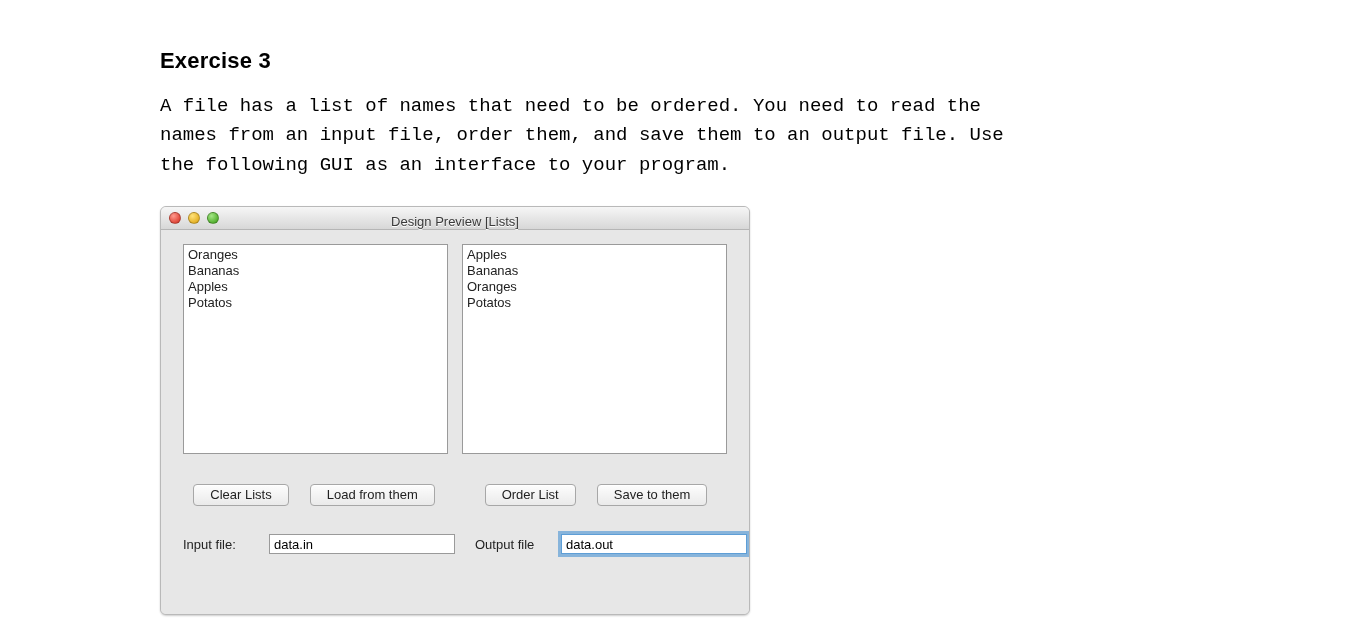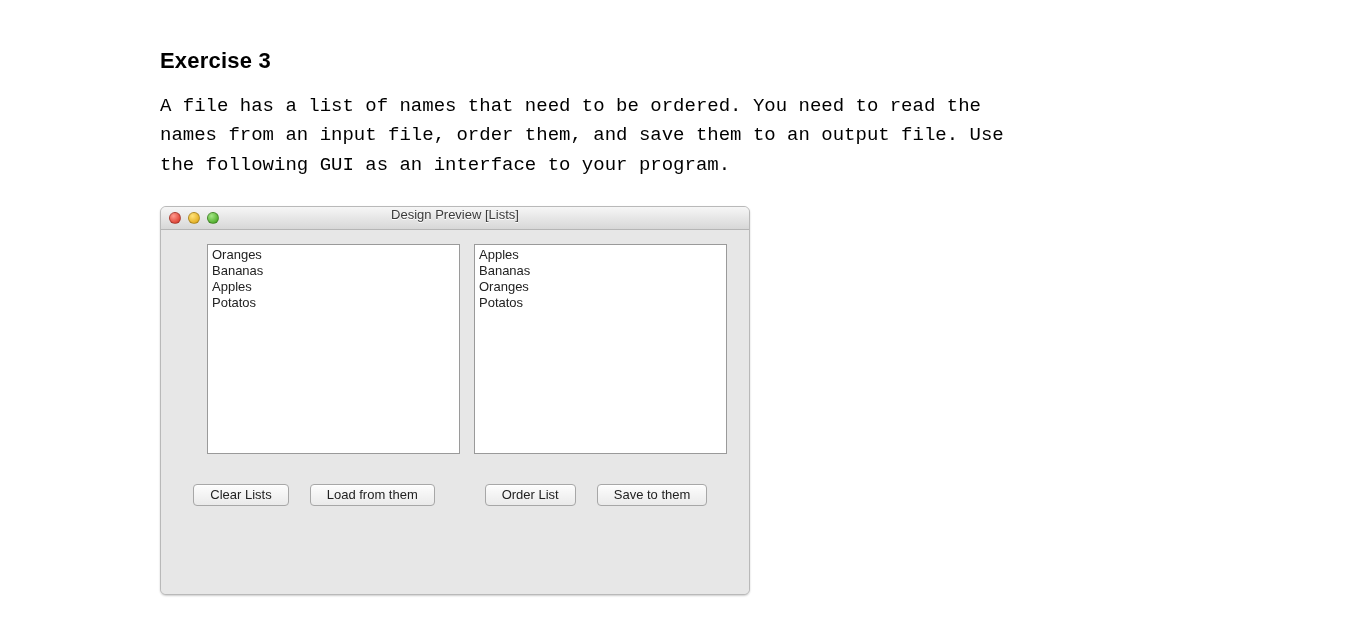--- a/index.html
+++ b/index.html
@@ -34,21 +34,21 @@
     width: 588px;
     border: 1px solid #b9b9b9;
     border-radius: 6px;
     background: #e7e7e7;
     box-shadow: 0 1px 2px rgba(0,0,0,0.2);
     overflow: hidden;
     font-size: 13px;
   }
   .titlebar {
     display: flex;
-    align-items: flex-start;
+    align-items: flex-end;
     height: 22px;
     padding: 0 8px;
     background: linear-gradient(#f6f6f6, #d7d7d7);
     border-bottom: 1px solid #b5b5b5;
     position: relative;
   }
   .traffic-lights {
     display: flex;
     gap: 7px;
     align-items: center;
@@ -79,21 +79,20 @@
   .window-body {
     padding: 14px 22px 60px 22px;
     background: #e7e7e7;
   }
 
   
   .lists-row {
     display: flex;
     gap: 14px;
     margin-bottom: 30px;
-    margin-left: 24px;
   }
   .list-panel {
     flex: 1;
     height: 210px;
     background: #ffffff;
     border: 1px solid #9a9a9a;
     border-radius: 0;
     box-sizing: border-box;
     padding: 2px 4px;
     overflow: auto;
@@ -204,16 +203,26 @@
         <div class="btn-group">
           <button class="mac-btn">Clear Lists</button>
           <button class="mac-btn">Load from them</button>
         </div>
         <div class="btn-group">
           <button class="mac-btn">Order List</button>
           <button class="mac-btn">Save to them</button>
         </div>
       </div>
 
+      <div class="files-row">
+        <div class="file-group">
+          <label>Input file:</label>
+          <input type="text" value="data.in" style="">
+        </div>
+        <div class="file-group">
+          <label>Output file</label>
+          <input type="text" class="focused" value="data.out" style="">
+        </div>
+      </div>
 
     </div>
   </div>
 </div>
 
 </body></html>

